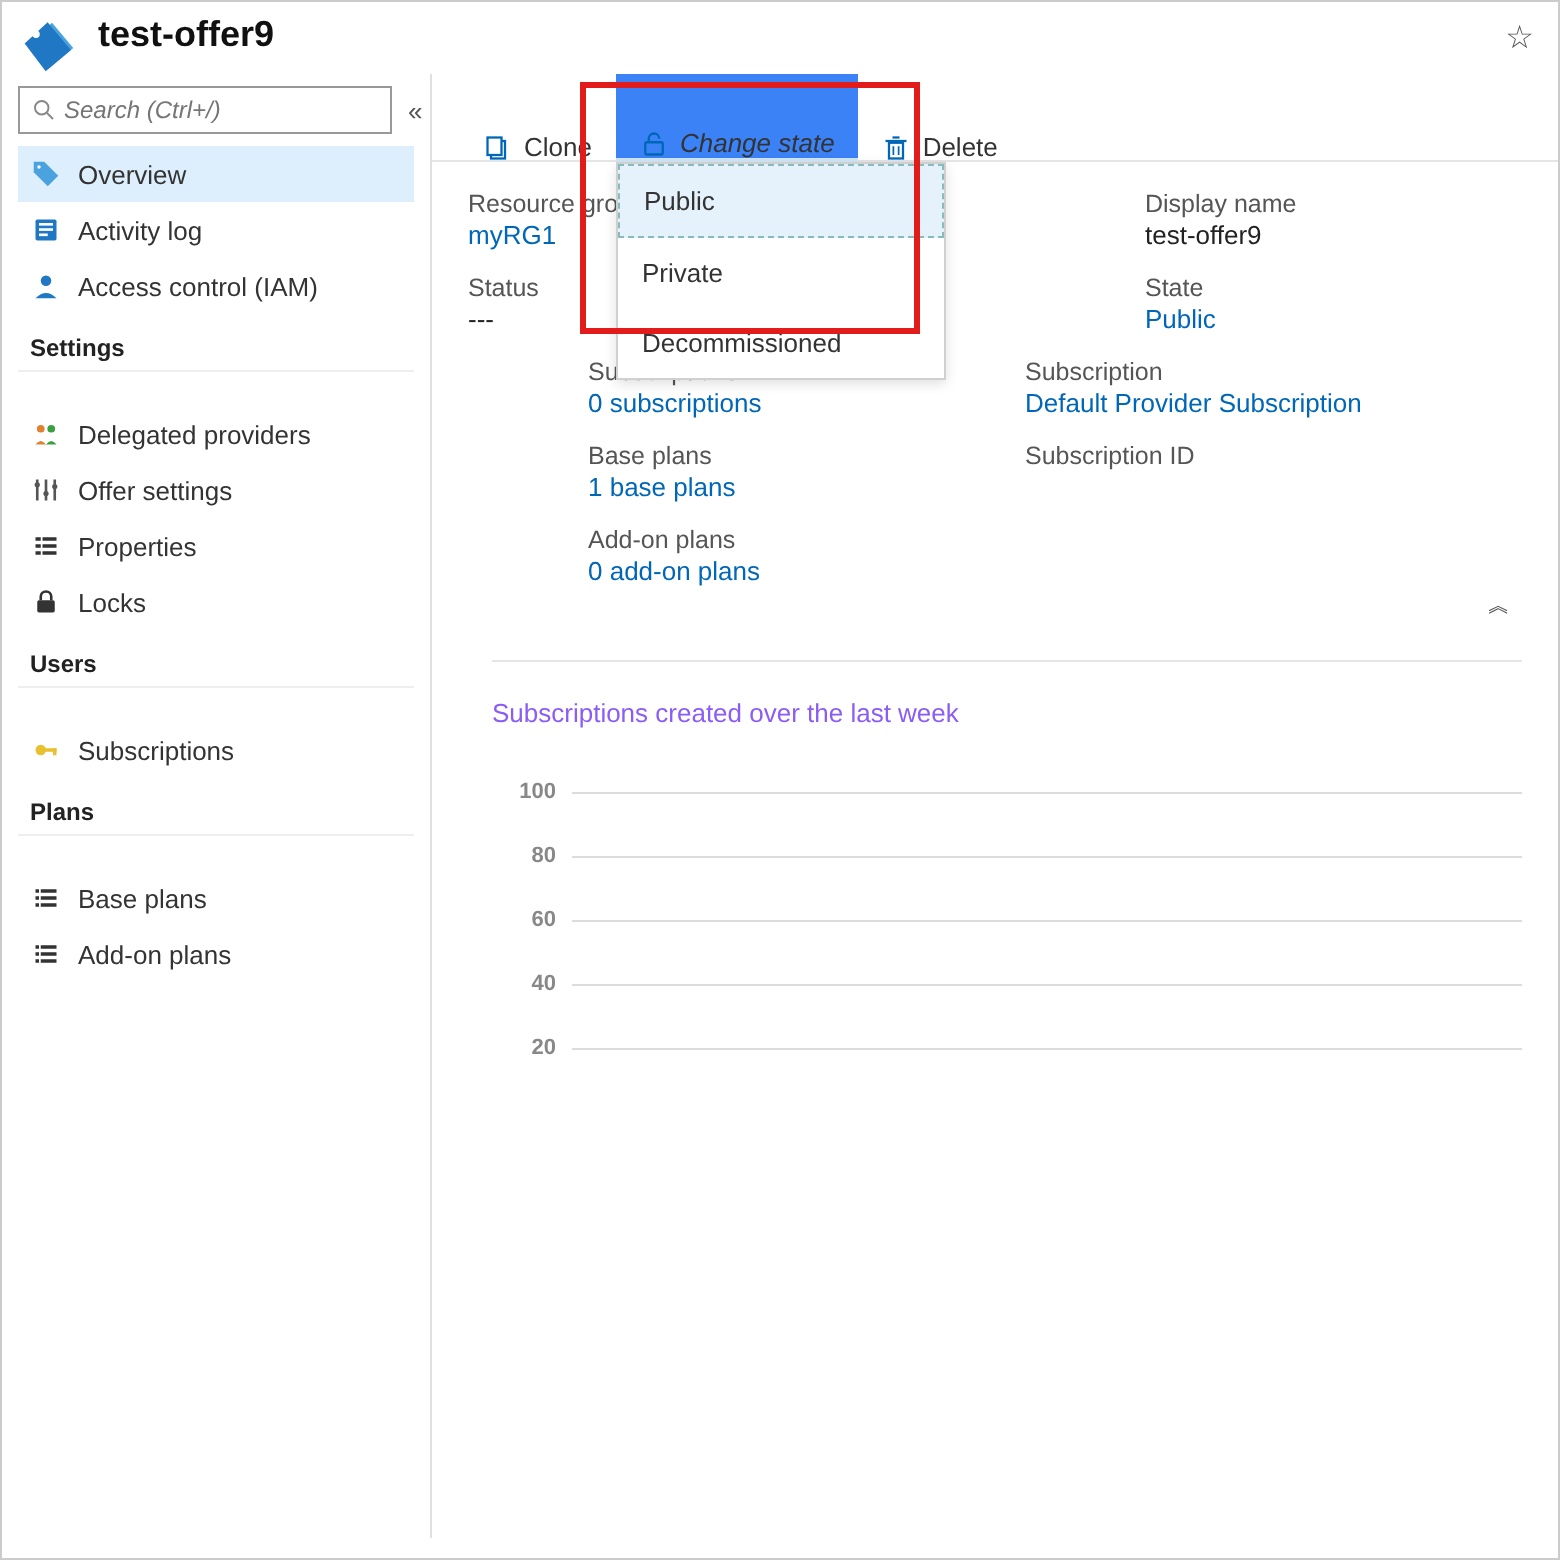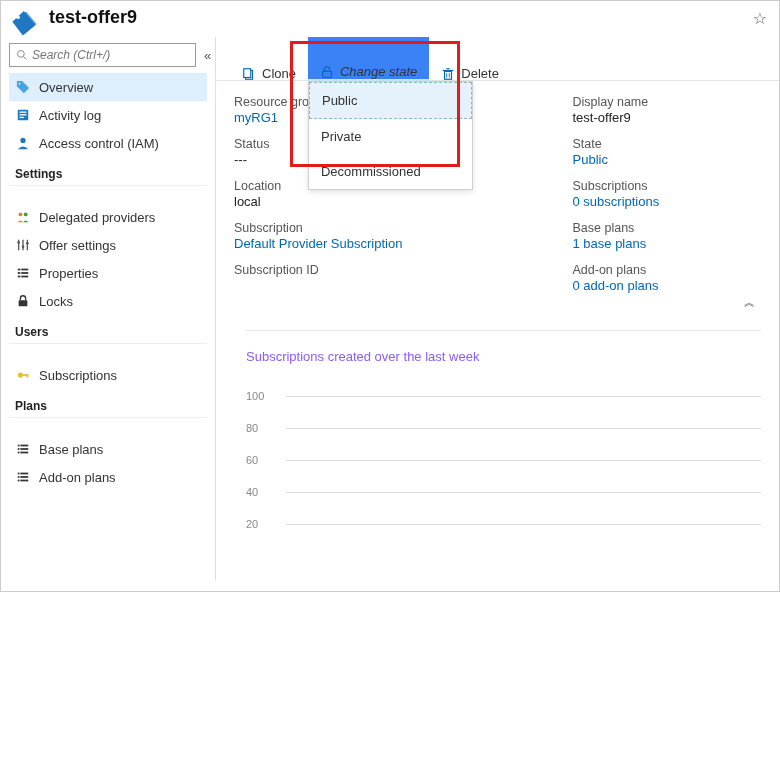--- a/index.html
+++ b/index.html
@@ -1,17 +1,17 @@
 <!DOCTYPE html>
 <html><head>
 <meta charset="utf-8">
 <style>
   * { box-sizing: border-box; margin: 0; padding: 0; font-family: "Segoe UI", Arial, sans-serif; }
   body { font-size: 13px; color: #333; background: #fff; }
-  .frame { width: 780px; height: 592px; border: 1px solid #ccc; margin: 0 auto; position: relative; background: #fff; overflow: hidden; }
+  .frame { width: 780px; height: 780px; border: 1px solid #ccc; margin: 0 auto; position: relative; background: #fff; overflow: hidden; }
 
   
   .page-header { padding: 6px 10px 0 10px; position: relative; }
   .title-row { display: flex; align-items: flex-start; gap: 10px; }
   .offer-icon-svg { width: 28px; height: 28px; flex-shrink: 0; margin-top: 2px; }
   .page-title { font-size: 18px; font-weight: 600; color: #111; }
   .page-subtitle { font-size: 11px; color: #666; margin-left: 38px; margin-top: -2px; }
   .star-btn { position: absolute; right: 12px; top: 8px; color: #555; font-size: 16px; cursor: pointer; }
 
   .body-row { display: flex; height: calc(100% - 46px); }
@@ -48,21 +48,21 @@
   .prop .pvalue { color: #222; font-size: 13px; margin-top: 1px; }
   .prop .pvalue.link { color: #0067b8; cursor: pointer; }
   .right-col { padding-left: 60px; }
 
   .collapse-up { text-align: right; padding: 2px 24px 0 0; color: #555; font-size: 11px; cursor: pointer; }
 
   .chart-area { margin: 20px 18px 0 30px; border-top: 1px solid #e5e5e5; padding-top: 18px; }
   .chart-title { font-size: 13px; color: #8b5cf6; margin-bottom: 16px; }
   .chart-grid { position: relative; height: 160px; }
   .chart-row { display: flex; align-items: center; height: 32px; }
-  .chart-row .tick { width: 40px; padding-right: 8px; font-size: 11px; color: #888; }
+  .chart-row .tick { width: 40px; text-align: right; padding-right: 8px; font-size: 11px; color: #888; font-weight: bold; }
   .chart-row .line { flex: 1; border-top: 1px solid #dcdcdc; }
 
   svg { display: block; }
 </style>
 </head>
 <body>
 
 <div class="frame">
 
   <div class="page-header">
@@ -274,24 +274,20 @@
 
         <div class="prop">
           <div class="plabel">Status</div>
           <div class="pvalue">---</div>
         </div>
         <div class="prop right-col">
           <div class="plabel">State</div>
           <div class="pvalue link">Public</div>
         </div>
 
-        <div class="prop">
-          <div class="plabel">Location</div>
-          <div class="pvalue">local</div>
-        </div>
         <div class="prop right-col">
           <div class="plabel">Subscriptions</div>
           <div class="pvalue link">0 subscriptions</div>
         </div>
 
         <div class="prop">
           <div class="plabel">Subscription</div>
           <div class="pvalue link">Default Provider Subscription</div>
         </div>
         <div class="prop right-col">

